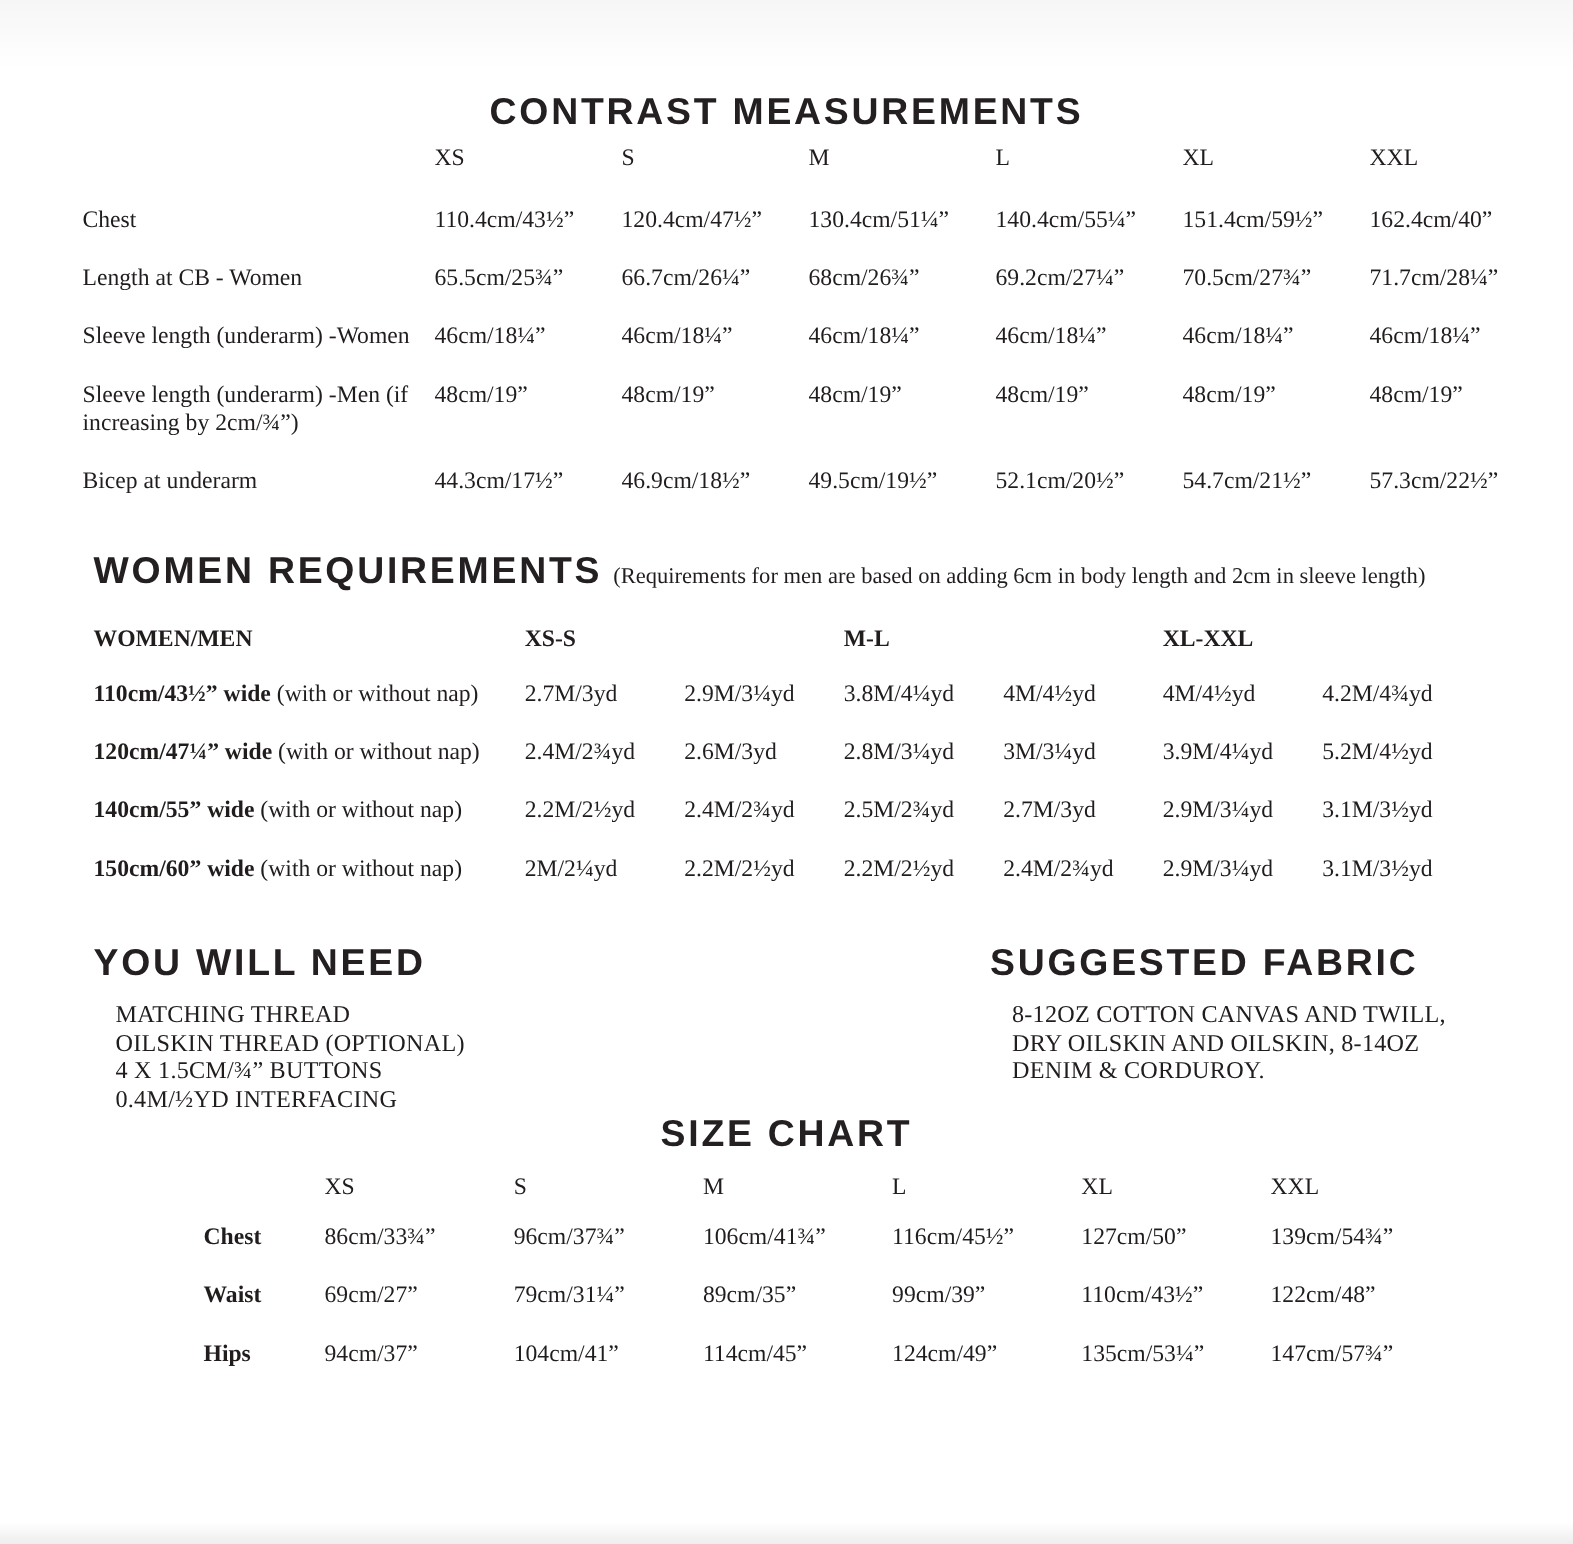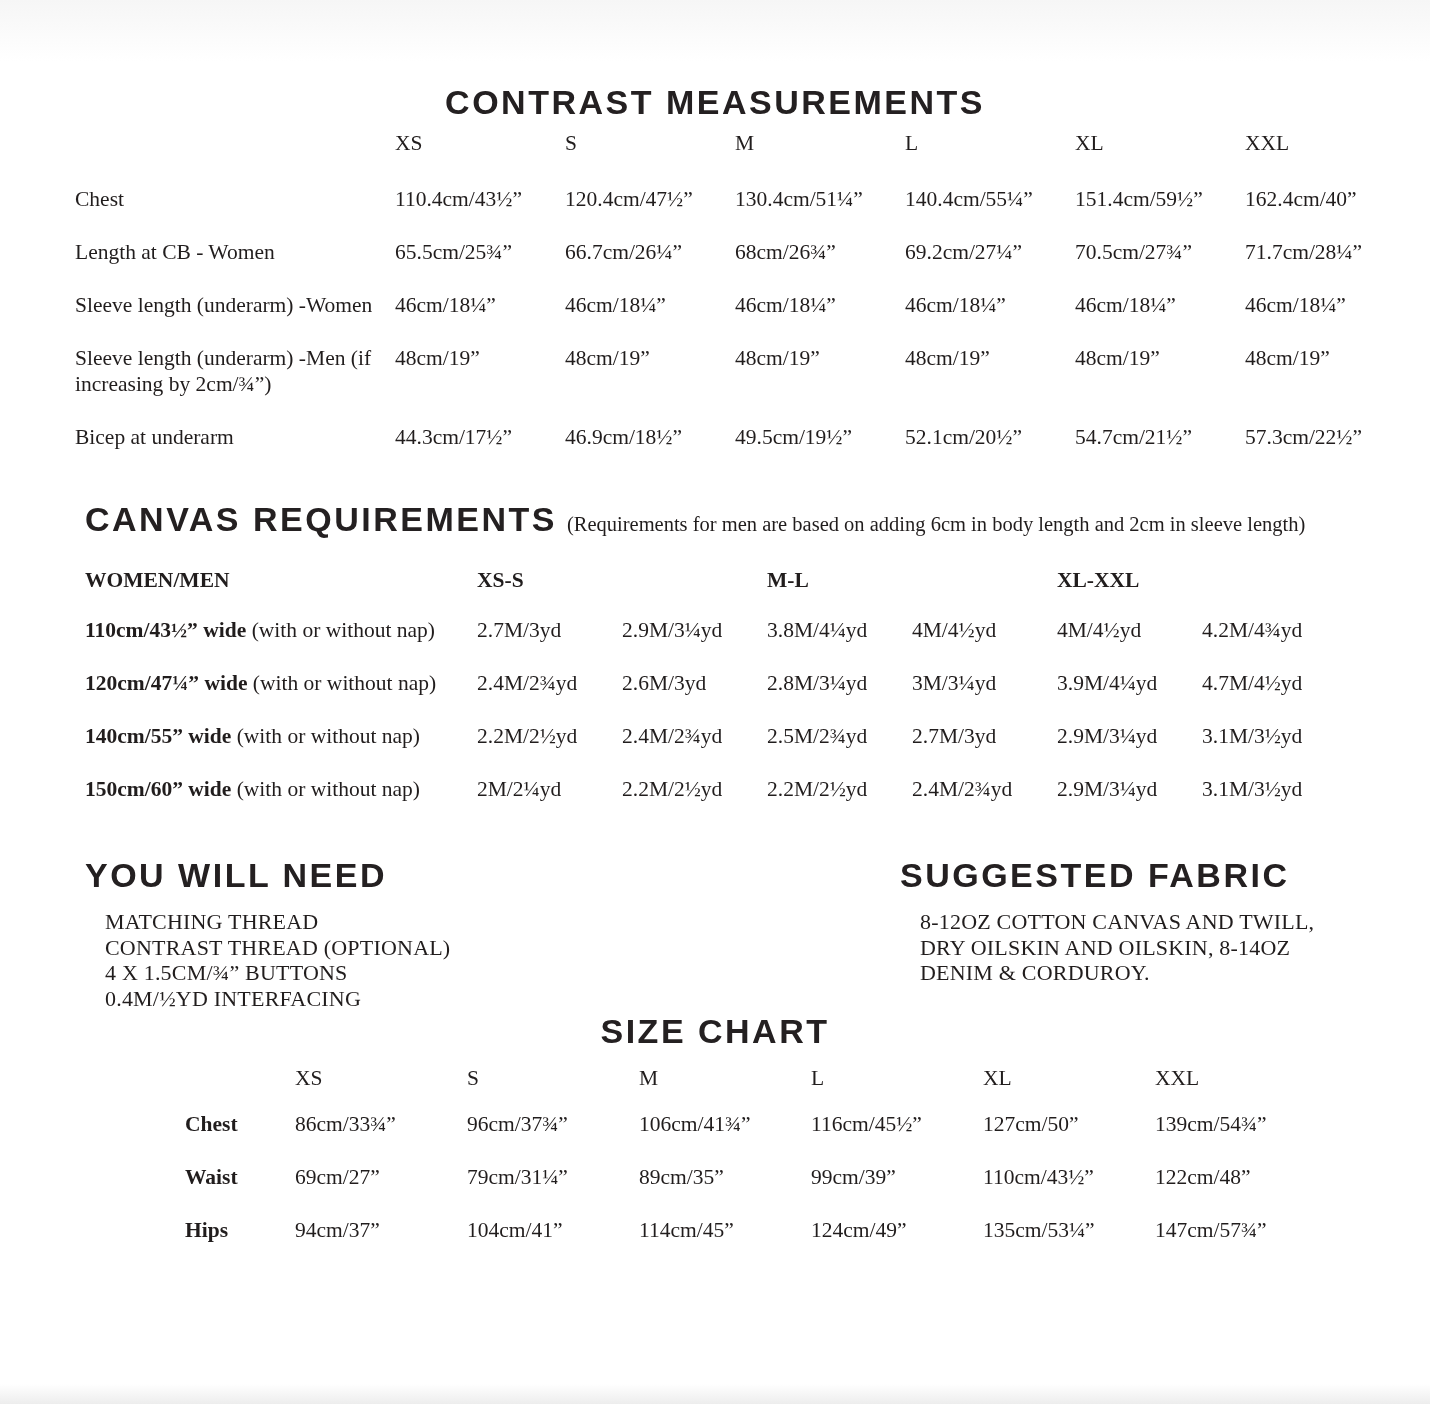--- a/index.html
+++ b/index.html
@@ -123,21 +123,21 @@
           <td>46.9cm/18½”</td>
           <td>49.5cm/19½”</td>
           <td>52.1cm/20½”</td>
           <td>54.7cm/21½”</td>
           <td>57.3cm/22½”</td>
         </tr>
       </tbody>
   </table>
 
   <div class="fabric-head">
-    <span class="hd">CANVAS REQUIREMENTS</span><span class="sub">(Requirements for men are based on adding 6cm in body length and 2cm in sleeve length)</span>
+    <span class="hd">WOMEN REQUIREMENTS</span><span class="sub">(Requirements for men are based on adding 6cm in body length and 2cm in sleeve length)</span>
   </div>
 
   <table class="t t2">
     <colgroup>
       <col style="width:392px">
         <col style="width:145px">
         <col style="width:145px">
       <col style="width:145px">
         <col style="width:145px">
         <col style="width:145px">
@@ -161,21 +161,21 @@
           <td>4M/4½yd</td>
           <td>4.2M/4¾yd</td>
         </tr>
         <tr>
           <td class="lbl"><b>120cm/47¼” wide</b> (with or without nap)</td>
           <td>2.4M/2¾yd</td>
           <td>2.6M/3yd</td>
           <td>2.8M/3¼yd</td>
           <td>3M/3¼yd</td>
           <td>3.9M/4¼yd</td>
-          <td>4.7M/4½yd</td>
+          <td>5.2M/4½yd</td>
         </tr>
         <tr>
           <td class="lbl"><b>140cm/55” wide</b> (with or without nap)</td>
           <td>2.2M/2½yd</td>
           <td>2.4M/2¾yd</td>
           <td>2.5M/2¾yd</td>
           <td>2.7M/3yd</td>
           <td>2.9M/3¼yd</td>
           <td>3.1M/3½yd</td>
         </tr>
@@ -189,21 +189,21 @@
           <td>3.1M/3½yd</td>
         </tr>
       </tbody>
   </table>
 
   <div class="two-col">
     <section class="need">
       <h2 class="hd">YOU WILL NEED</h2>
       <div class="plain">
           <div>MATCHING THREAD</div>
-          <div>CONTRAST THREAD (OPTIONAL)</div>
+          <div>OILSKIN THREAD (OPTIONAL)</div>
           <div>4 X 1.5CM/¾” BUTTONS</div>
           <div>0.4M/½YD INTERFACING</div>
         </div>
     </section>
     <section class="fab">
       <h2 class="hd">SUGGESTED FABRIC</h2>
       <div class="plain">
           <div>8-12OZ COTTON CANVAS AND TWILL,</div>
           <div>DRY OILSKIN AND OILSKIN, 8-14OZ</div>
           <div>DENIM &amp; CORDUROY.</div>

